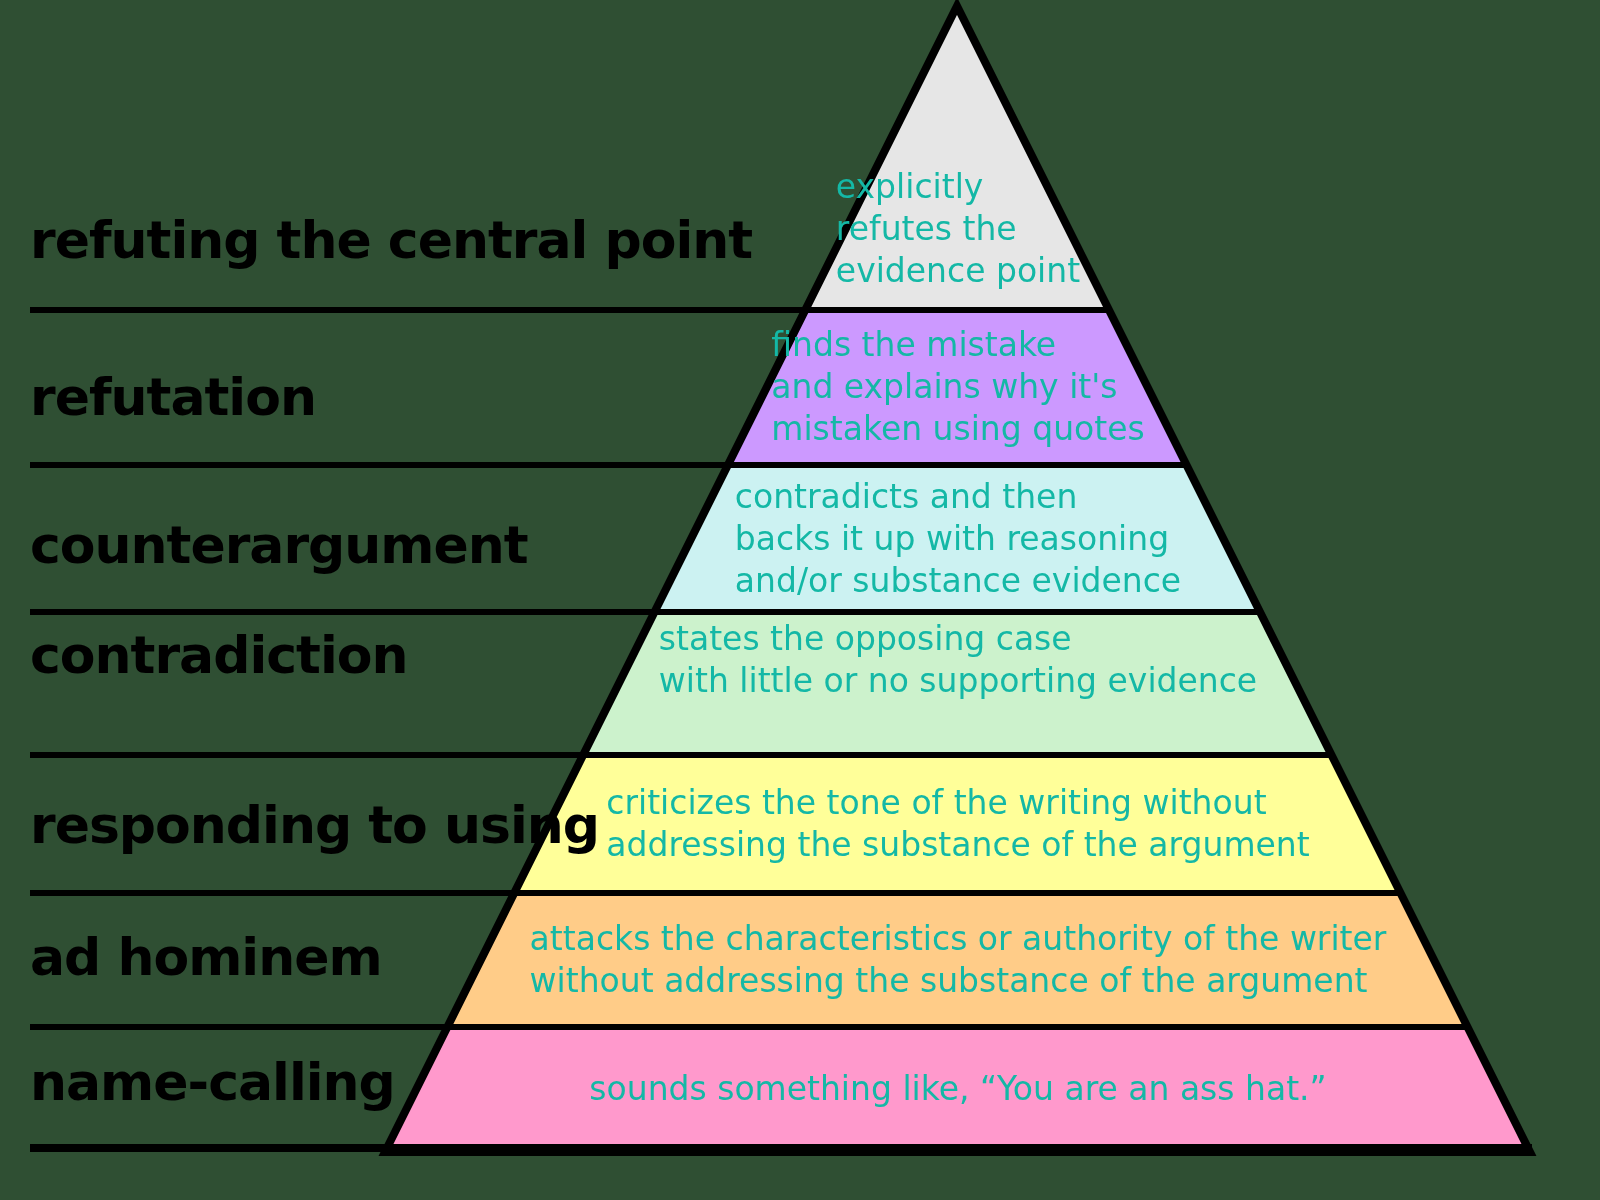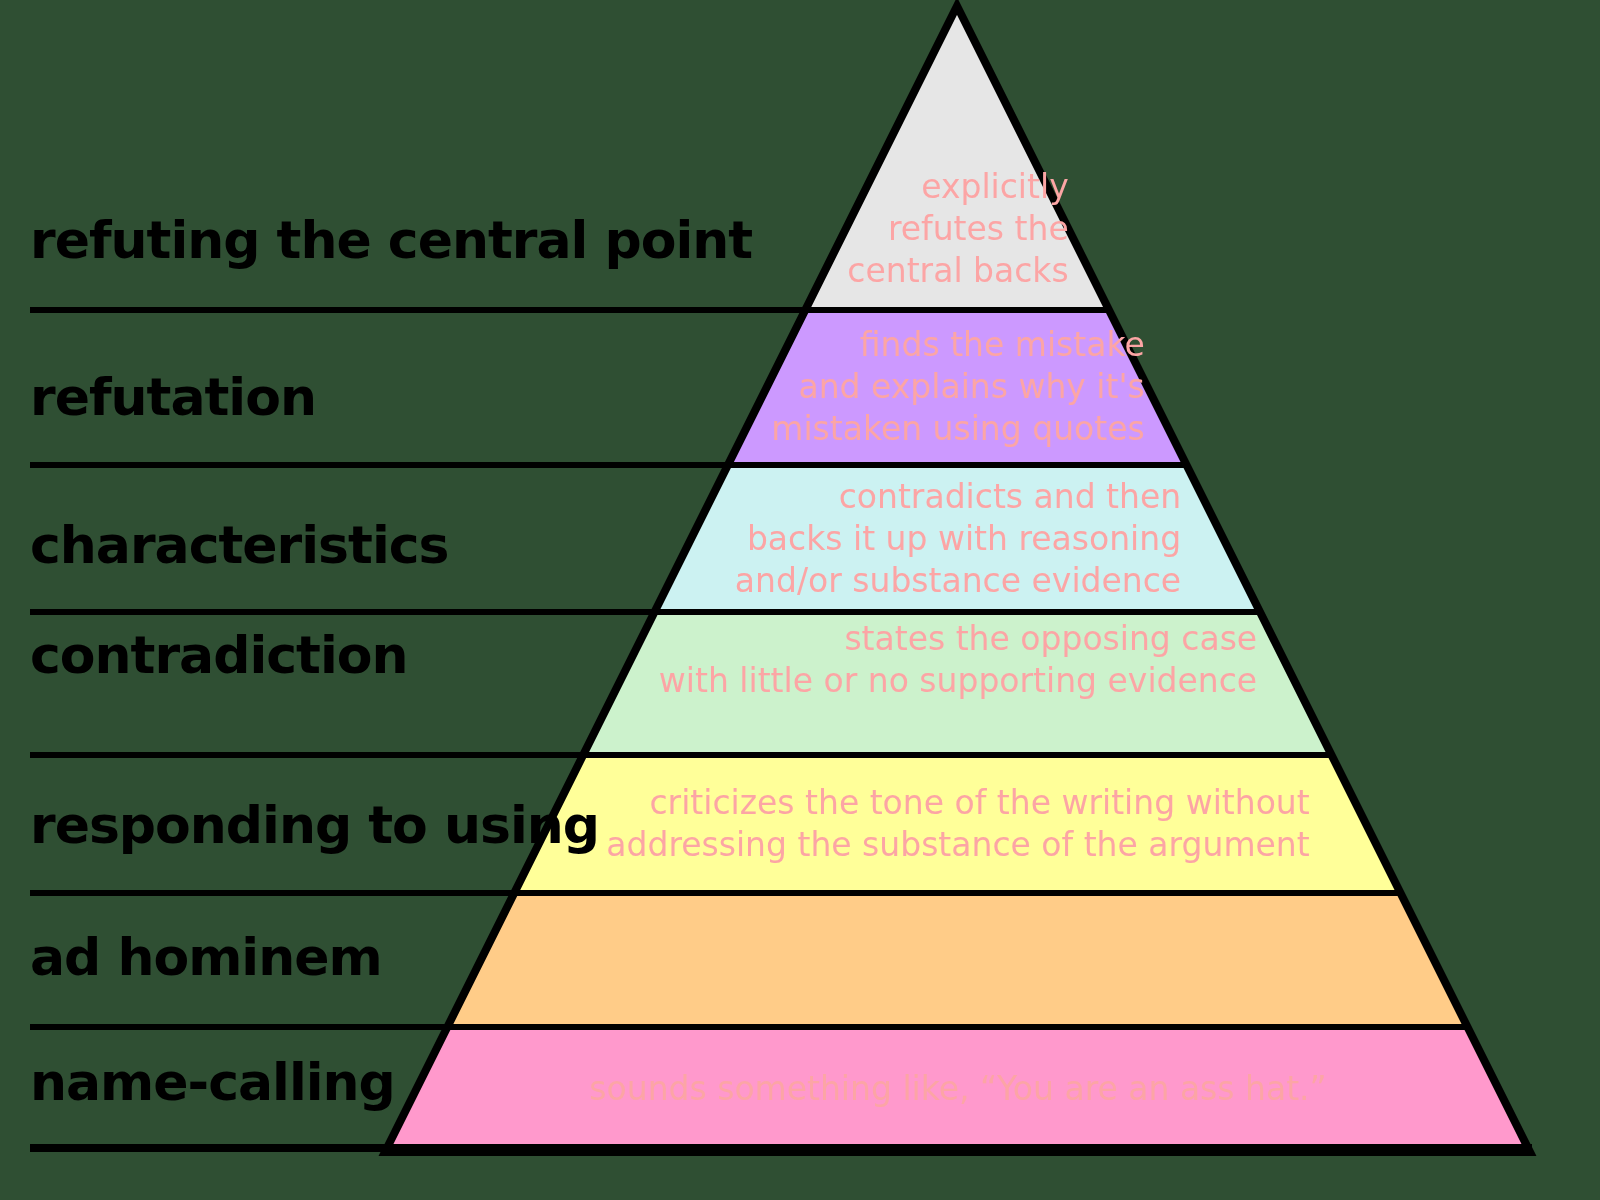--- a/index.html
+++ b/index.html
@@ -24,24 +24,24 @@
     font-size: 52px;
     font-weight: bold;
     letter-spacing: -1px;
     color: #000;
     white-space: nowrap;
   }
   .desc {
     position: absolute;
     left: 958px;
     transform: translateX(-50%);
-    text-align: right;
+    text-align: left;
     font-size: 33px;
     line-height: 42px;
-    color: #fca5a5;
+    color: #14b8a6;
     white-space: nowrap;
   }
   .desc span { display: block; }
 </style>
 </head>
 <body>
 
 <div class="stage" style="background-color: rgb(47, 79, 51);">
 
   <svg viewBox="0 0 1600 1200">
@@ -67,46 +67,50 @@
     <line x1="30" y1="755" x2="1331" y2="755" stroke="#000" stroke-width="6"></line>
     <line x1="30" y1="893" x2="1400" y2="893" stroke="#000" stroke-width="6"></line>
     <line x1="30" y1="1027" x2="1467" y2="1027" stroke="#000" stroke-width="6"></line>
     <line x1="30" y1="1148" x2="1532" y2="1148" stroke="#000" stroke-width="8"></line>
 
     <polygon points="957,6 385,1152 1530,1152" fill="none" stroke="#000" stroke-width="8"></polygon>
   </svg>
 
   <div class="side-label" style="top:240px">refuting the central point</div>
   <div class="side-label" style="top:397px">refutation</div>
-  <div class="side-label" style="top:545px">characteristics</div>
+  <div class="side-label" style="top:545px">counterargument</div>
   <div class="side-label" style="top:655px">contradiction</div>
   <div class="side-label" style="top:825px">responding to using</div>
   <div class="side-label" style="top:957px">ad hominem</div>
   <div class="side-label" style="top:1082px">name-calling</div>
 
   <div class="desc" style="top:166px">
     <span>explicitly</span>
     <span>refutes the</span>
-    <span>central backs</span>
+    <span>evidence point</span>
   </div>
   <div class="desc" style="top:324px">
     <span>finds the mistake</span>
     <span>and explains why it's</span>
     <span>mistaken using quotes</span>
   </div>
   <div class="desc" style="top:476px">
     <span>contradicts and then</span>
     <span>backs it up with reasoning</span>
     <span>and/or substance evidence</span>
   </div>
   <div class="desc" style="top:618px">
     <span>states the opposing case</span>
     <span>with little or no supporting evidence</span>
   </div>
   <div class="desc" style="top:782px">
     <span>criticizes the tone of the writing without</span>
     <span>addressing the substance of the argument</span>
   </div>
+  <div class="desc" style="top:918px">
+    <span>attacks the characteristics or authority of the writer</span>
+    <span>without addressing the substance of the argument</span>
+  </div>
   <div class="desc" style="top:1068px">
     <span>sounds something like, “You are an ass hat.”</span>
   </div>
 
 </div>
 
 </body></html>

